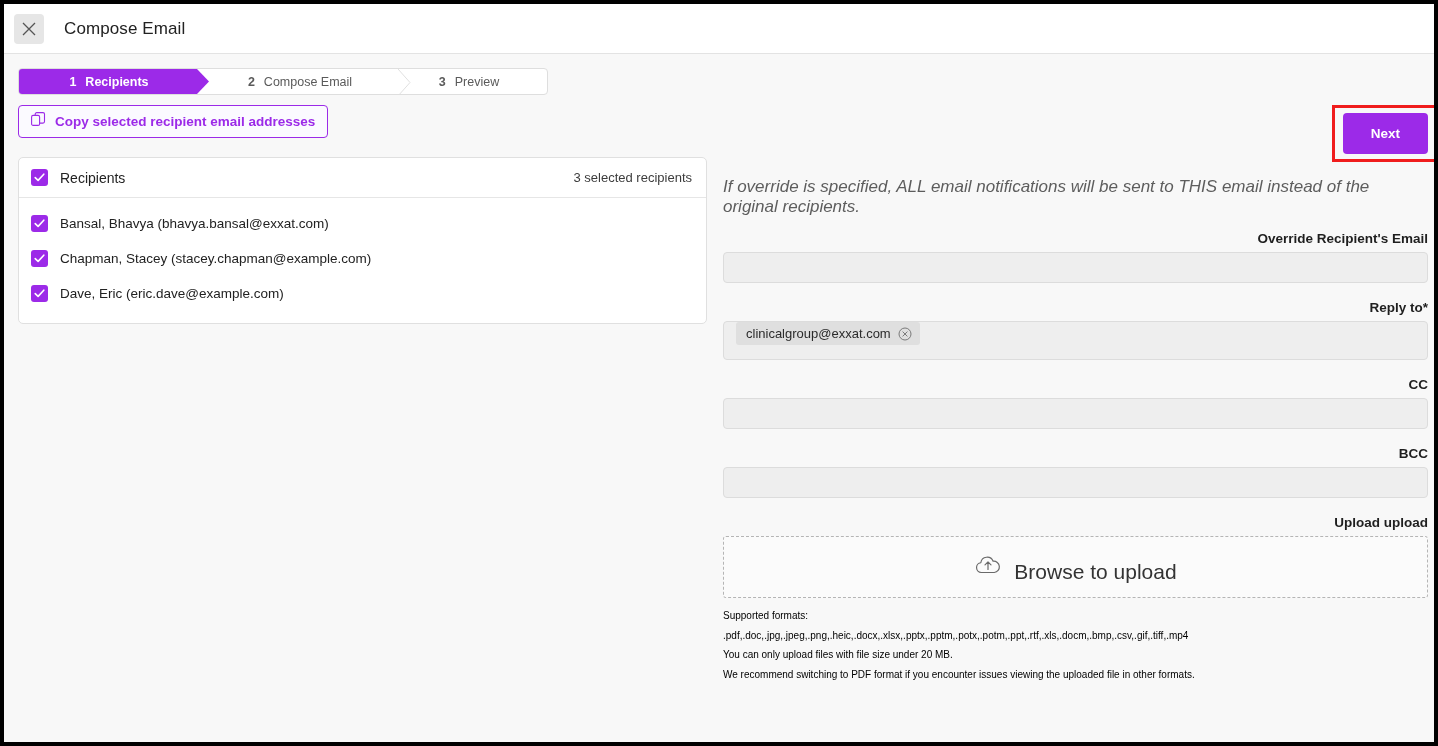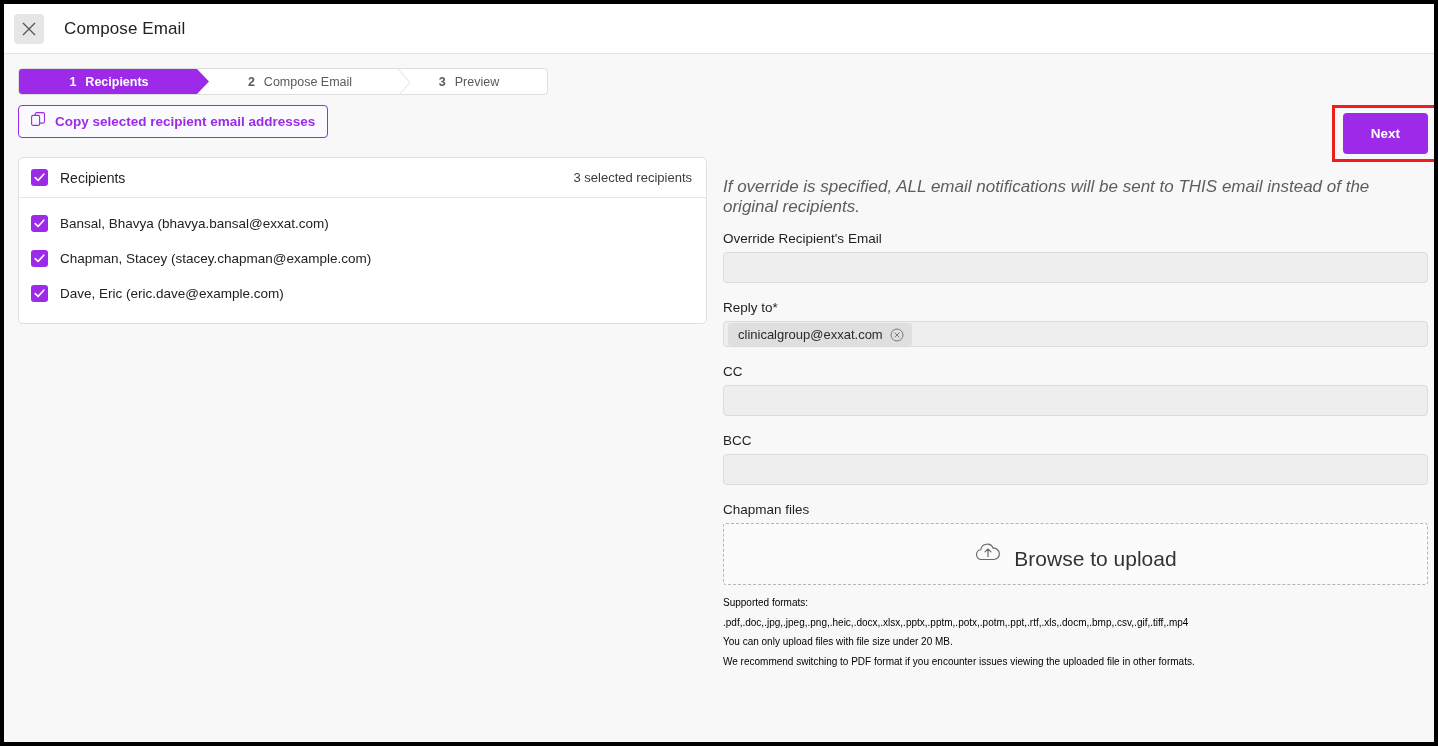--- a/index.html
+++ b/index.html
@@ -197,38 +197,39 @@
 
   
   .hint {
     font-size: 17px;
     color: #5d5d5d;
     margin: 20px 0 14px 0;
     font-style: italic;
   }
   .field-label {
     font-size: 13.5px;
-    font-weight: normal;
+    font-weight: bold;
     color: #1f1f1f;
     margin-bottom: 6px;
+    text-align: right;
   }
   .req { color: #1f1f1f; }
   .input-box {
     width: 705px;
     height: 31px;
     background: #eeeeee;
     border: 1px solid #dcdcdc;
     border-radius: 4px;
     cursor: text;
   }
   .input-box.tall {
-    height: 26px;
-    display: flex;
-    align-items: flex-end;
-    padding-left: 4px;
+    height: 39px;
+    display: flex;
+    align-items: flex-start;
+    padding-left: 12px;
   }
   .field { margin-bottom: 17px; }
 
   .chip {
     display: inline-flex;
     align-items: center;
     gap: 7px;
     background: #dfdfdf;
     border-radius: 3px;
     padding: 4px 8px 4px 10px;
@@ -392,21 +393,21 @@
         <div class="field-label">CC</div>
         <div class="input-box"></div>
       </div>
 
       <div class="field">
         <div class="field-label">BCC</div>
         <div class="input-box"></div>
       </div>
 
 
-      <div class="field-label">Chapman files</div>
+      <div class="field-label">Upload upload</div>
       <div class="upload-zone">
         <span>
           <svg width="28" height="24" viewBox="0 0 28 24">
             <path d="M7.2 19.5 a4.9 4.9 0 0 1 -0.4 -9.75 a6.4 6.4 0 0 1 12.3 -1.5 a4.6 4.6 0 0 1 1.2 11.25 Z" stroke="#6a6a6a" stroke-width="1.2" fill="none" stroke-linejoin="round"></path>
             <path d="M14 16.4 V8.9 M11 11.8 L14 8.8 L17 11.8" stroke="#6a6a6a" stroke-width="1.2" fill="none" stroke-linecap="round" stroke-linejoin="round"></path>
           </svg>
         </span>
         <span class="upload-text">Browse to upload</span>
       </div>
 

